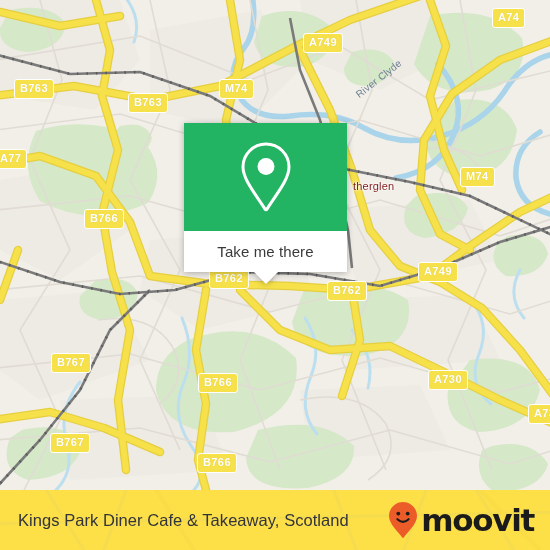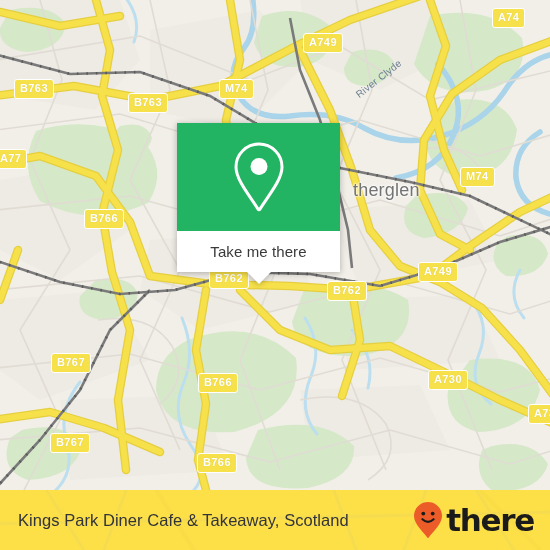--- a/index.html
+++ b/index.html
@@ -44,40 +44,40 @@
     line-height: 1;
     padding: 3px 5px 4px 5px;
     white-space: nowrap;
     text-shadow: 0 0 1px rgba(150,140,40,.35);
     box-sizing: border-box;
   }
 
   
   .place-label {
     position: absolute;
-    color: #737373;
-    font-family: "Liberation Sans", sans-serif;
-    font-size: 18px;
+    color: #7f1d1d;
+    font-family: "Liberation Sans", sans-serif;
+    font-size: 11px;
     letter-spacing: .2px;
     white-space: nowrap;
     text-shadow: 0 0 3px #fff, 0 0 3px #fff, 0 0 2px #fff;
   }
   .water-label {
     position: absolute;
     color: #6b7f92;
     font-family: "Liberation Sans", sans-serif;
     font-size: 10px;
     white-space: nowrap;
     letter-spacing: .3px;
   }
 
   
   .popup {
     position: absolute;
-    left: 177px;
+    left: 184px;
     top: 123px;
     width: 163px;
     filter: drop-shadow(0 1px 3px rgba(0,0,0,.28));
   }
   .popup-head {
     background: #22b462;
     height: 108px;
     display: flex;
     align-items: center;
     justify-content: center;
@@ -368,18 +368,18 @@
       <span class="footer-title">Kings Park Diner Cafe &amp; Takeaway, Scotland</span>
       <span class="brand">
         <span class="brand-mark">
           <svg width="30" height="38" viewBox="0 0 30 38" aria-hidden="true">
             <path d="M15 1 C7.3 1 1 7.3 1 15 C1 23.2 10.6 30.8 14.2 36.6 C14.6 37.2 15.4 37.2 15.8 36.6 C19.4 30.8 29 23.2 29 15 C29 7.3 22.7 1 15 1 Z" fill="#ec5c29"></path>
             <circle cx="10.3" cy="12.6" r="1.9" fill="#1b1b1b"></circle>
             <circle cx="19.7" cy="12.6" r="1.9" fill="#1b1b1b"></circle>
             <path d="M9.4 18.2 q5.6 5.2 11.2 0" fill="none" stroke="#1b1b1b" stroke-width="2.1" stroke-linecap="round"></path>
           </svg>
         </span>
-        <span class="brand-word">there</span>
+        <span class="brand-word">moovit</span>
       </span>
     </div>
   </div>
 
 </div>
 
 </body></html>

